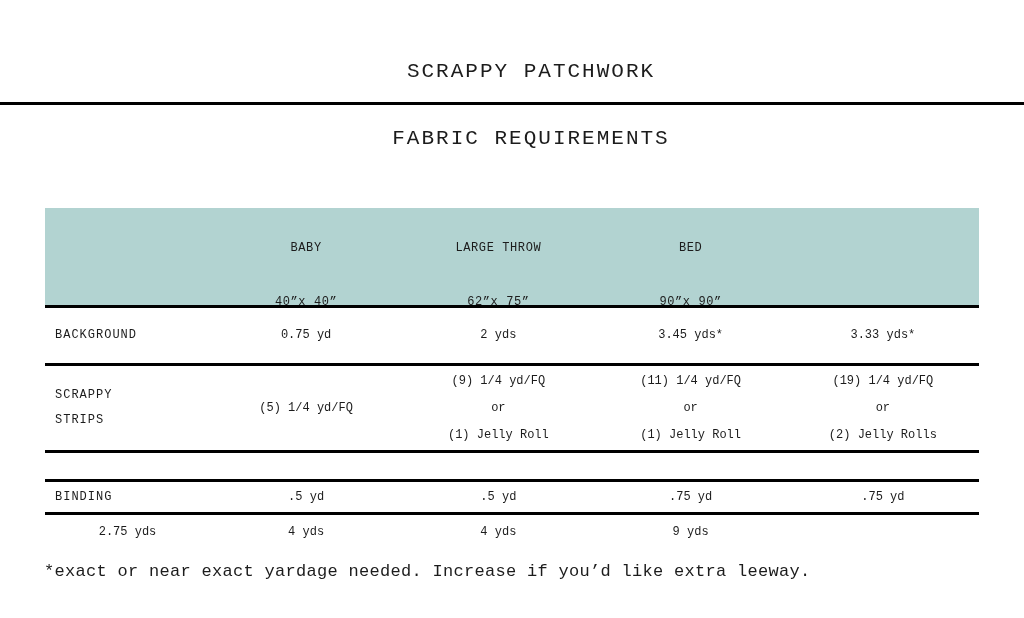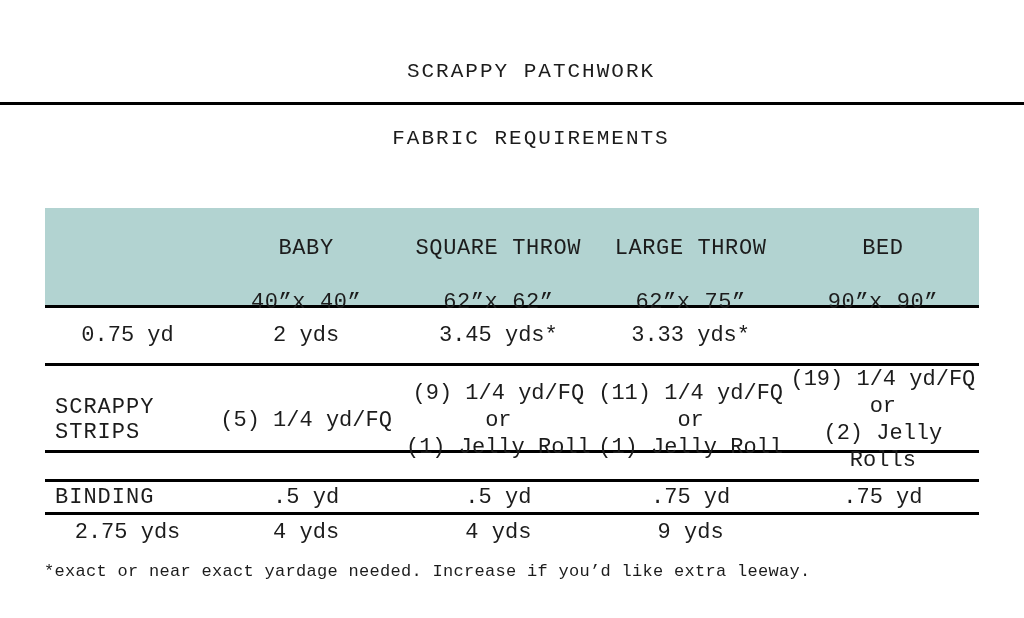--- a/index.html
+++ b/index.html
@@ -26,21 +26,21 @@
     width: 1024px; height: 3px;
     background: var(--rule);
   }
   .subtitle {
     position: absolute; top: 127px; left: 38px; right: 0;
     text-align: center;
     font-size: 21px; letter-spacing: 2px;
   }
   .ftable {
     position: absolute; top: 208px; left: 45px; width: 934px;
-    font-size: 22px;
+    font-size: 12px;
   }
   .thead, .tr {
     display: grid;
     grid-template-columns: 165px repeat(4, 1fr);
     align-items: center;
   }
   .thead {
     height: 97px;
     background: var(--header-bg);
     border-bottom: 3px solid var(--rule);
@@ -70,34 +70,31 @@
 
 <div class="ftable">
 
   <div class="thead">
     <div class="th corner"></div>
     <div class="th">
       <span>BABY</span><br>
       <span>40”x 40”</span>
     </div>
     <div class="th">
-      <span>SQUARE THROW</span><br>
-      <span>62”x 62”</span>
-    </div>
-    <div class="th">
       <span>LARGE THROW</span><br>
       <span>62”x 75”</span>
     </div>
     <div class="th">
       <span>BED</span><br>
       <span>90”x 90”</span>
     </div>
   </div>
 
   <div class="tr r-background">
+    <div class="td label">BACKGROUND</div>
     <div class="td">0.75 yd</div>
     <div class="td">2 yds</div>
     <div class="td">3.45 yds*</div>
     <div class="td">3.33 yds*</div>
   </div>
 
   <div class="tr r-scrappy">
     <div class="td label">SCRAPPY
 STRIPS</div>
     <div class="td">(5) 1/4 yd/FQ</div>

